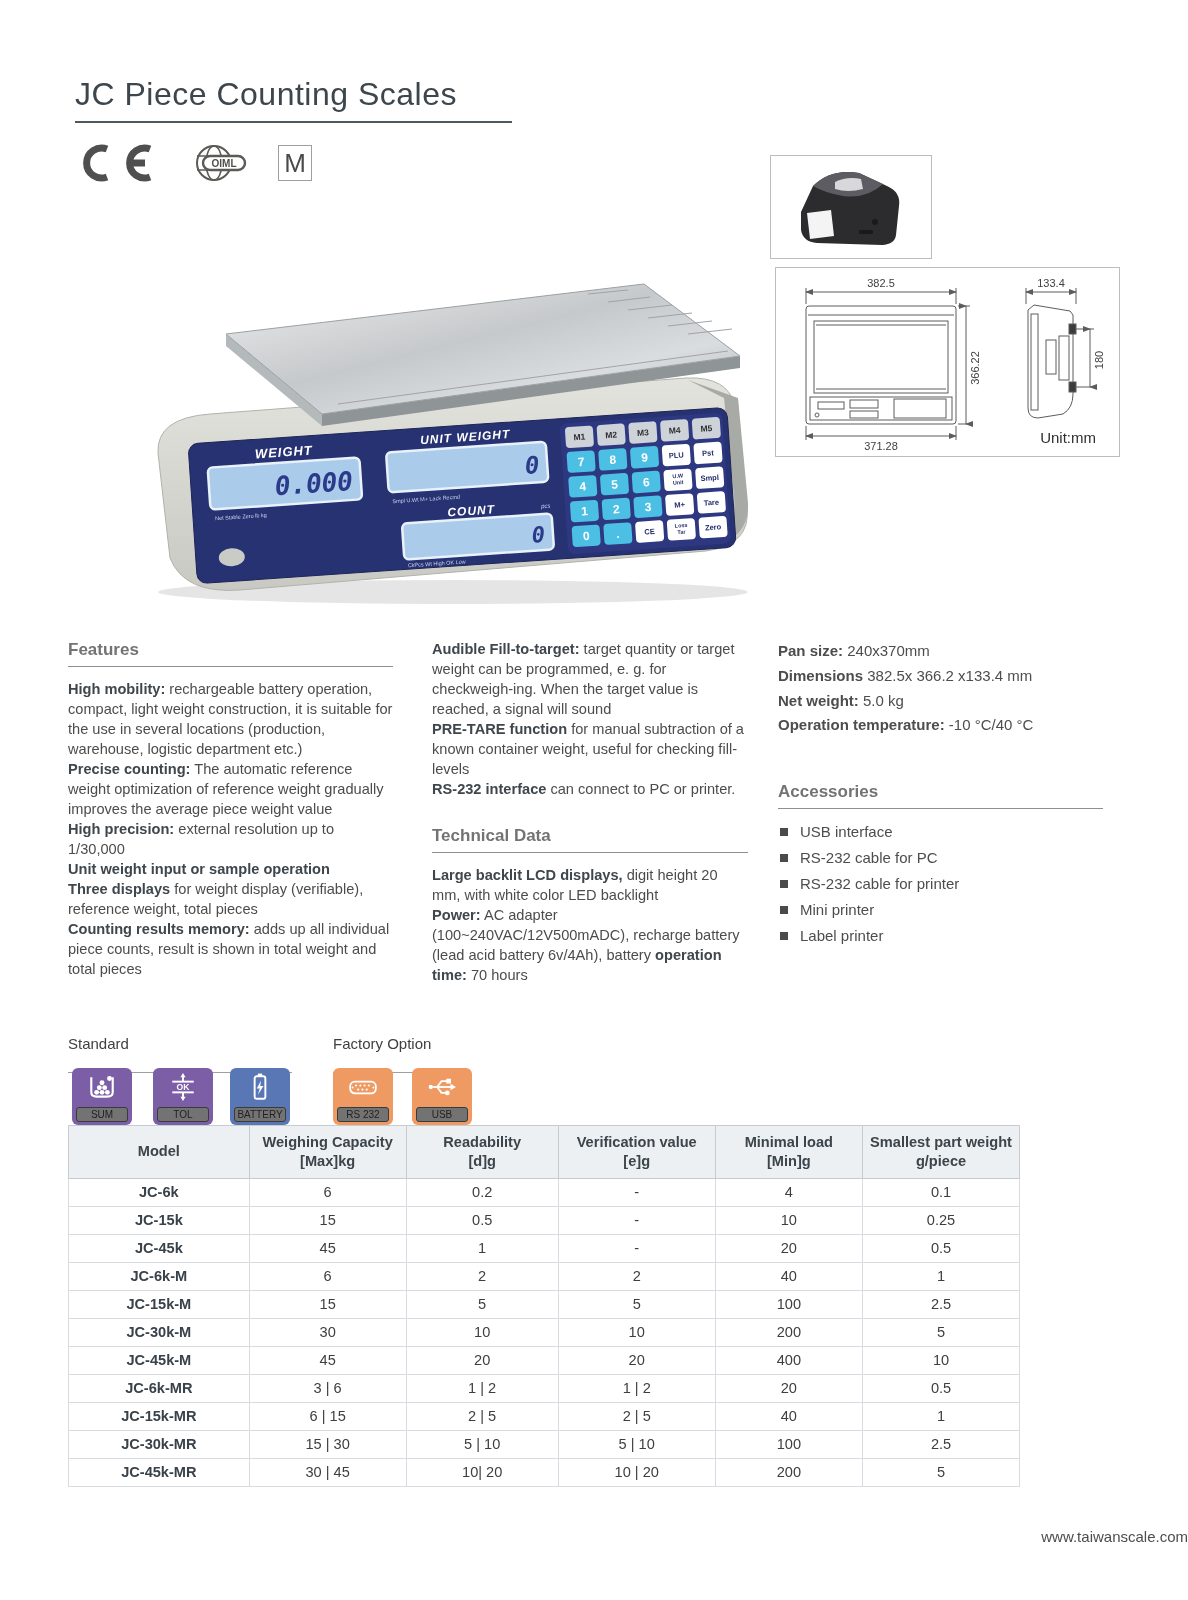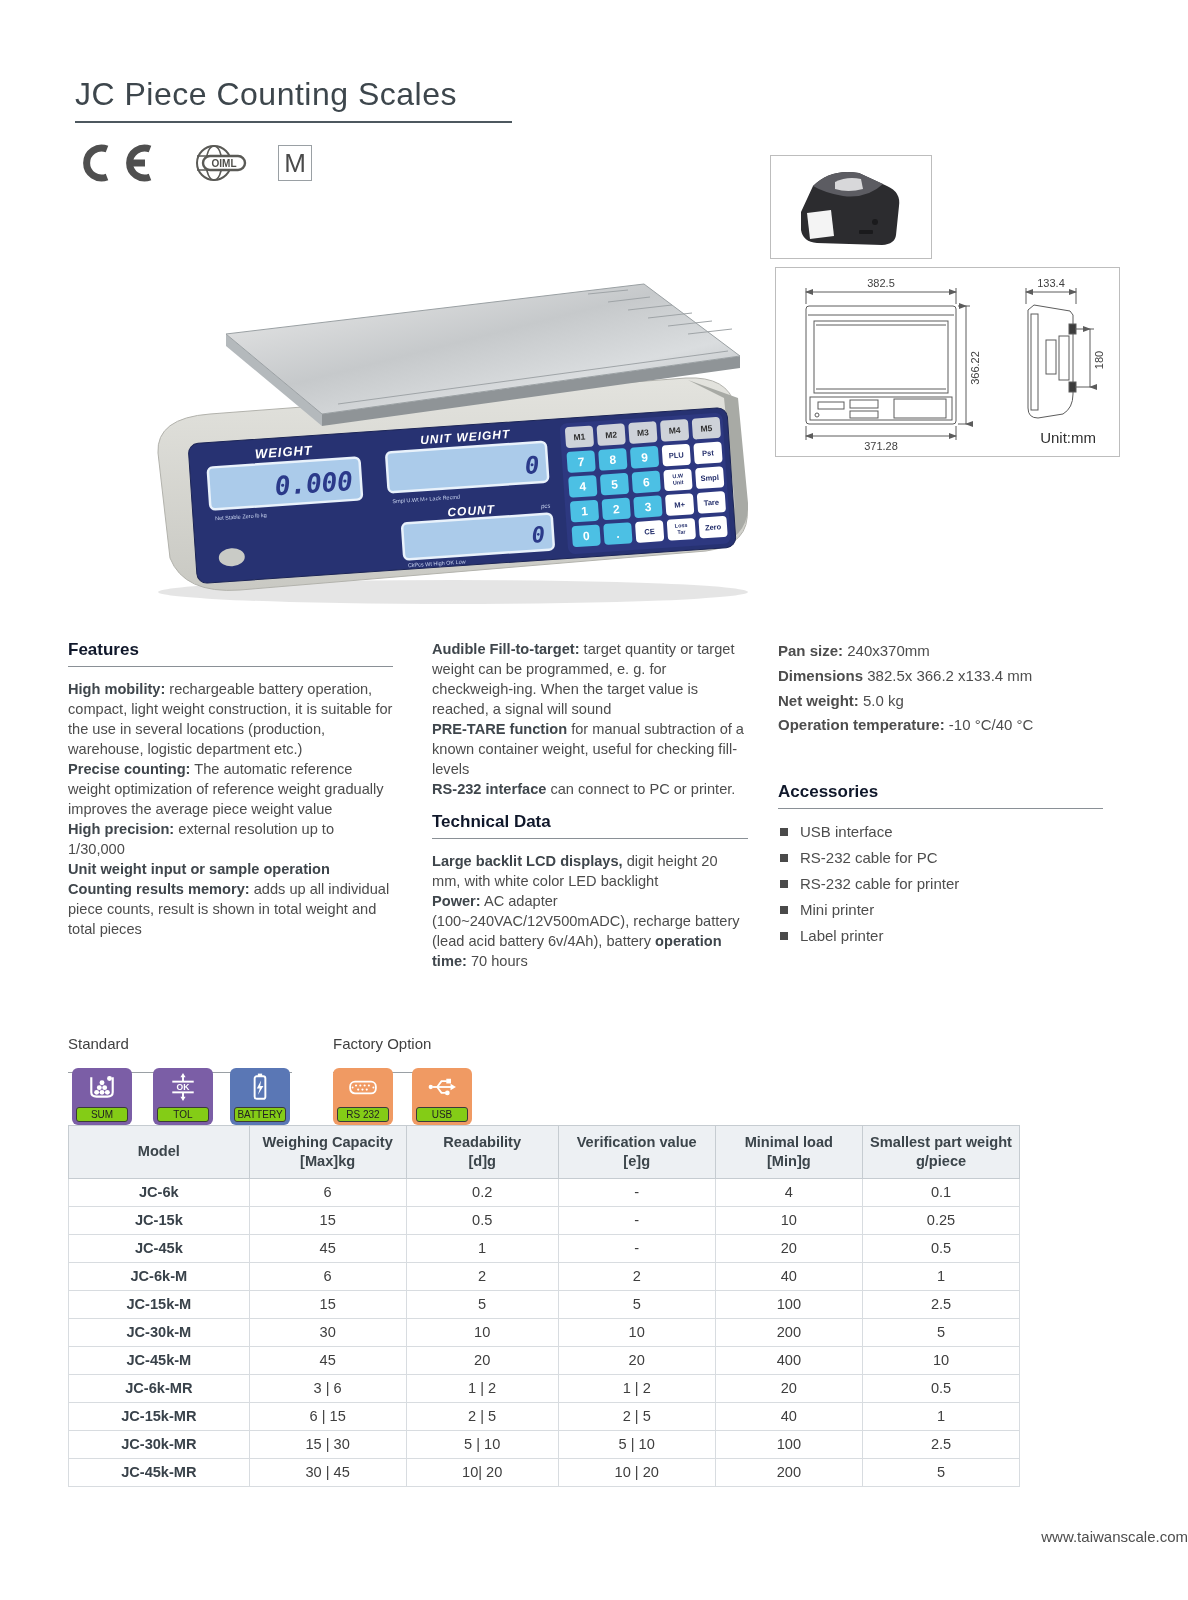--- a/index.html
+++ b/index.html
@@ -20,36 +20,36 @@
   .dim-box{position:absolute;left:775px;top:267px;width:343px;height:188px;border:1px solid #bdbdbd;background:#fff;}
 
   
   .scale-art{position:absolute;left:88px;top:268px;width:660px;height:340px;}
 
   
   .col{position:absolute;top:640px;}
   .col1{left:68px;width:325px;}
   .col2{left:432px;width:316px;}
   .col3{left:778px;width:325px;}
-  .sec-head{font-size:17px;font-weight:bold;color:#0f172a;border-bottom:1px solid #8a9096;
+  .sec-head{font-size:17px;font-weight:bold;color:#737373;border-bottom:1px solid #8a9096;
             padding-bottom:6px;margin:0 0 13px 0;}
   .body-txt p{margin:0;font-size:14.6px;line-height:1.37;color:#4c4c4c;}
   .body-txt b{color:#3f464c;}
   .specs p{margin:0 0 3px 0;font-size:15px;line-height:1.45;}
   .acc-block{margin-top:46px;}
   ul.acc{list-style:none;margin:14px 0 0 0;padding:0;}
   ul.acc li{font-size:15px;margin:0 0 9px 0;display:flex;align-items:center;}
   .sq{display:inline-block;width:8px;height:8px;background:#4a4a4a;margin:0 12px 0 2px;flex:none;}
 
   
   .mini-head{position:absolute;top:1035px;font-size:15px;color:#3f3f3f;
              border-bottom:1px solid #9aa0a5;padding-bottom:20px;}
   .badge{position:absolute;top:1068px;width:60px;height:57px;border-radius:6px;}
   .badge svg{position:absolute;left:50%;top:4px;transform:translateX(-50%);}
-  .badge .blabel{position:absolute;left:4px;right:4px;bottom:3px;background:#84cc16;border:1px solid #3a3a3a;
+  .badge .blabel{position:absolute;left:4px;right:4px;bottom:3px;background:#737373;border:1px solid #3a3a3a;
                  border-radius:3px;font-size:10px;line-height:13px;text-align:center;color:#222;}
 
   
   .spec-table{position:absolute;left:68px;top:1125px;width:952px;border-collapse:collapse;
               font-size:14.6px;color:#3e3e3e;table-layout:fixed;}
   .spec-table th{background:#edf0f3;border:1px solid #c6ccd1;font-weight:bold;color:#3c454b;
                  padding:7px 4px;line-height:1.3;}
   .spec-table td{border:1px solid #d8dce0;text-align:center;padding:3px 4px;height:21px;background:#fff;}
   .spec-table td.model{font-weight:bold;color:#39424a;}
 
@@ -264,28 +264,29 @@
       </g>
     </svg>
   </div>
 
   <div class="col col1 body-txt">
     <h3 class="sec-head">Features</h3>
     <p><b>High mobility:</b><span> rechargeable battery operation, compact, light weight construction, it is suitable for the use in several locations (production, warehouse, logistic department etc.)</span></p>
     <p><b>Precise counting:</b><span> The automatic reference weight optimization of reference weight gradually improves the average piece weight value</span></p>
     <p><b>High precision:</b><span> external resolution up to 1/30,000</span></p>
     <p><b>Unit weight input or sample operation</b><span></span></p>
+    <p><b>Three displays</b><span> for weight display (verifiable), reference weight, total pieces</span></p>
     <p><b>Counting results memory:</b><span> adds up all individual piece counts, result is shown in total weight and total pieces</span></p>
   </div>
 
   <div class="col col2 body-txt">
     <p><b>Audible Fill-to-target:</b><span> target quantity or target weight can be programmed, e. g. for checkweigh-ing. When the target value is reached, a signal will sound</span></p>
     <p><b>PRE-TARE function</b><span> for manual subtraction of a known container weight, useful for checking fill-levels</span></p>
     <p><b>RS-232 interface</b><span> can connect to PC or printer.</span></p>
-    <h3 class="sec-head" style="margin-top:12px;">Technical Data</h3>
+    <h3 class="sec-head" style="margin-top:26px;">Technical Data</h3>
     <p><b>Large backlit LCD displays,</b><span> digit height 20 mm, with white color LED backlight</span></p>
     <p><b>Power:</b><span> AC adapter (100~240VAC/12V500mADC), recharge battery (lead acid battery 6v/4Ah), battery </span><b>operation time:</b><span> 70 hours</span></p>
   </div>
 
   <div class="col col3">
     <div class="specs">
       <p><b>Pan size:</b><span> 240x370mm</span></p>
       <p><b>Dimensions</b><span> 382.5x 366.2 x133.4 mm</span></p>
       <p><b>Net weight:</b><span> 5.0 kg</span></p>
       <p><b>Operation temperature:</b><span> -10 °C/40 °C</span></p>

